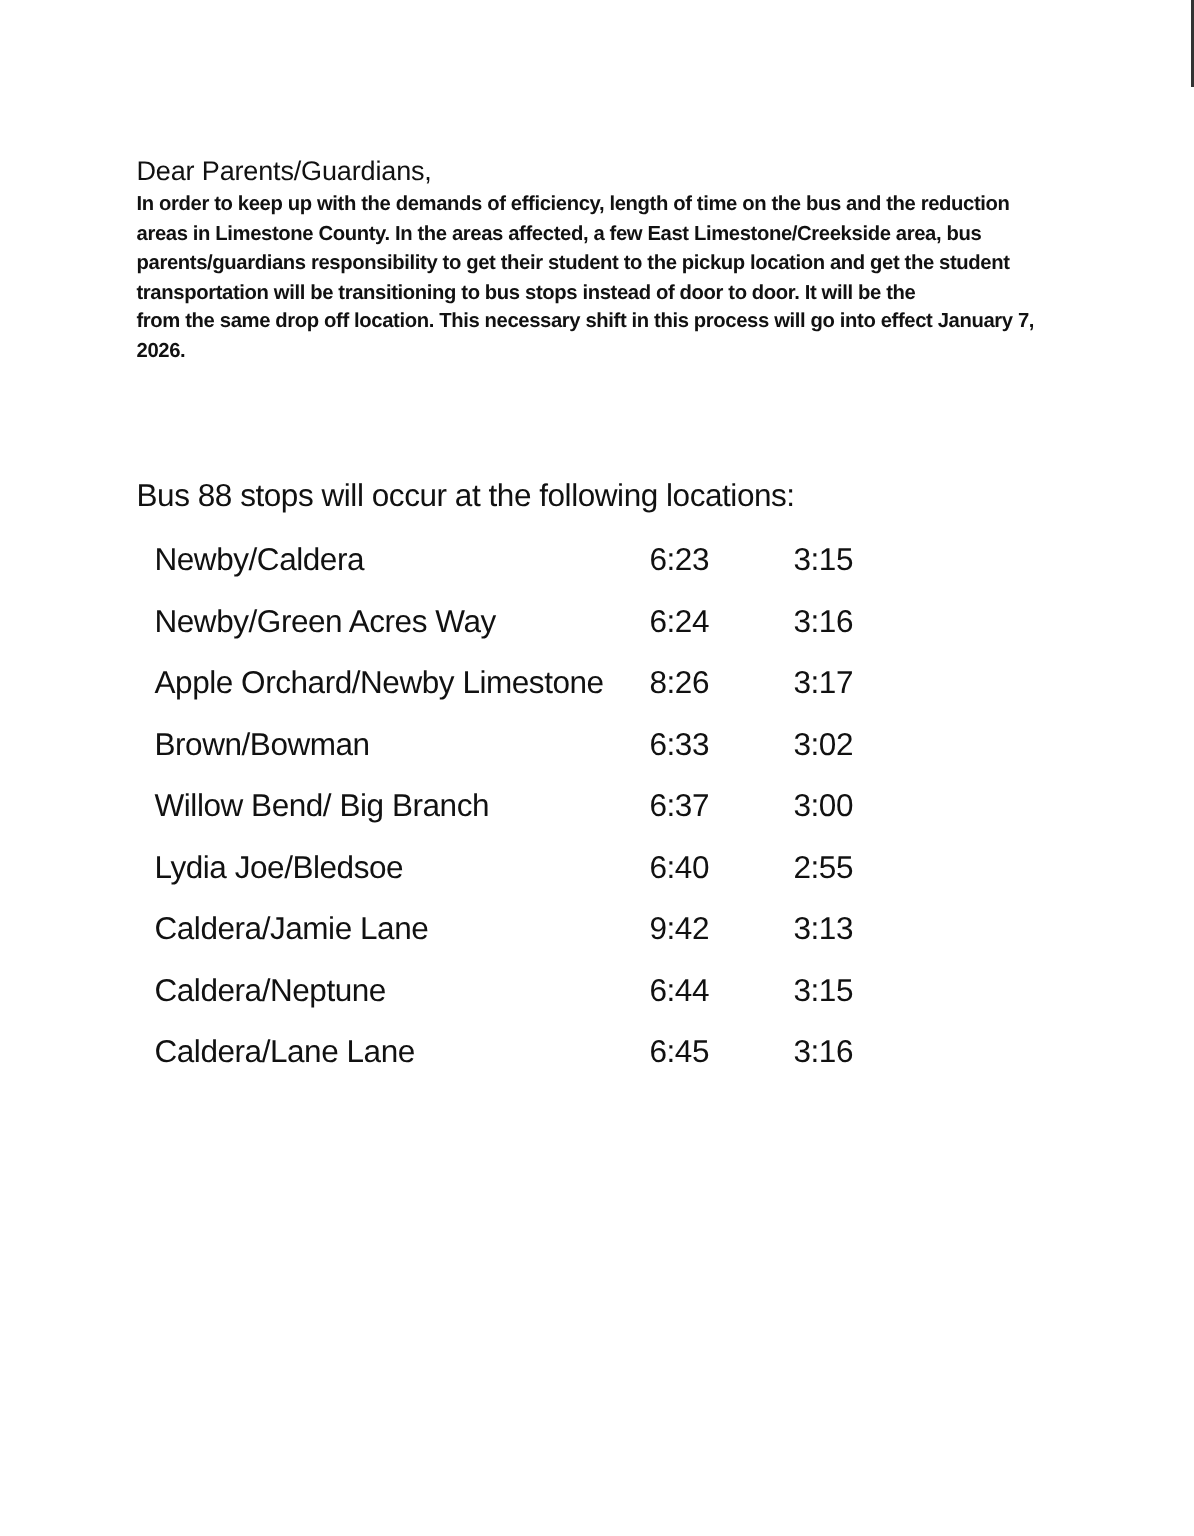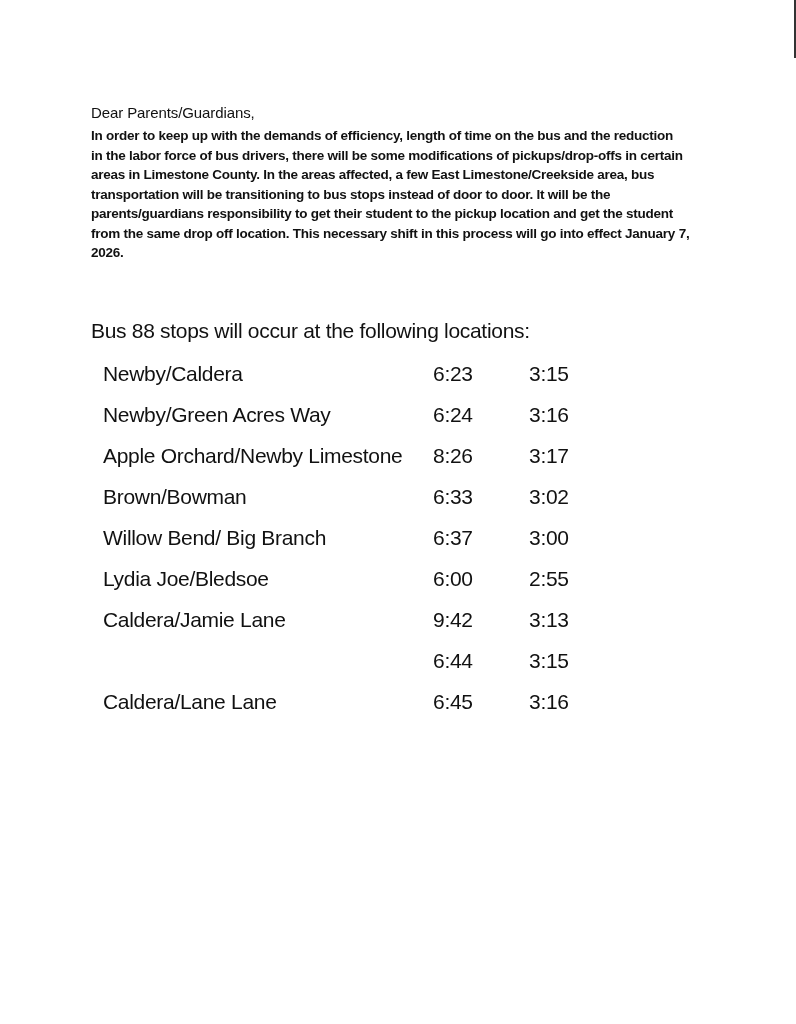--- a/index.html
+++ b/index.html
@@ -20,21 +20,21 @@
       left: 794px;
       top: 0;
       width: 2px;
       height: 58px;
       background: #333333;
     }
     .salutation {
       position: absolute;
       left: 91px;
       top: 104px;
-      font-size: 15px;
+      font-size: 18px;
       letter-spacing: -0.1px;
     }
     .body-para {
       position: absolute;
       left: 91px;
       top: 126px;
       width: 640px;
       font-size: 13.5px;
       line-height: 19.5px;
       letter-spacing: -0.25px;
@@ -82,24 +82,23 @@
   </style>
 </head>
 <body>
 
 <div class="scan-edge"></div>
 
 <div class="salutation">Dear Parents/Guardians,</div>
 
 <div class="body-para">
   <span>In order to keep up with the demands of efficiency, length of time on the bus and the reduction</span>
-  <span>in the labor force of bus drivers, there will be some modifications of pickups/drop-offs in certain</span>
   <span>areas in Limestone County.  In the areas affected, a few East Limestone/Creekside area, bus</span>
+  <span>parents/guardians responsibility to get their student to the pickup location and get the student</span>
   <span>transportation will be transitioning to bus stops instead of door to door.  It will be the</span>
-  <span>parents/guardians responsibility to get their student to the pickup location and get the student</span>
   <span>from the same drop off location.  This necessary shift in this process will go into effect January 7,</span>
   <span>2026.</span>
 </div>
 
 <div class="schedule-heading">Bus 88 stops will occur at the following locations:</div>
 
 <div class="stops">
   <div class="stop-row">
     <span class="loc">Newby/Caldera</span>
     <span class="am">6:23</span>
@@ -120,29 +119,30 @@
     <span class="am">6:33</span>
     <span class="pm">3:02</span>
   </div>
   <div class="stop-row">
     <span class="loc">Willow Bend/ Big Branch</span>
     <span class="am">6:37</span>
     <span class="pm">3:00</span>
   </div>
   <div class="stop-row">
     <span class="loc">Lydia Joe/Bledsoe</span>
-    <span class="am">6:00</span>
+    <span class="am">6:40</span>
     <span class="pm">2:55</span>
   </div>
   <div class="stop-row">
     <span class="loc">Caldera/Jamie Lane</span>
     <span class="am">9:42</span>
     <span class="pm">3:13</span>
   </div>
   <div class="stop-row">
+    <span class="loc">Caldera/Neptune</span>
     <span class="am">6:44</span>
     <span class="pm">3:15</span>
   </div>
   <div class="stop-row">
     <span class="loc">Caldera/Lane Lane</span>
     <span class="am">6:45</span>
     <span class="pm">3:16</span>
   </div>
 </div>
 

